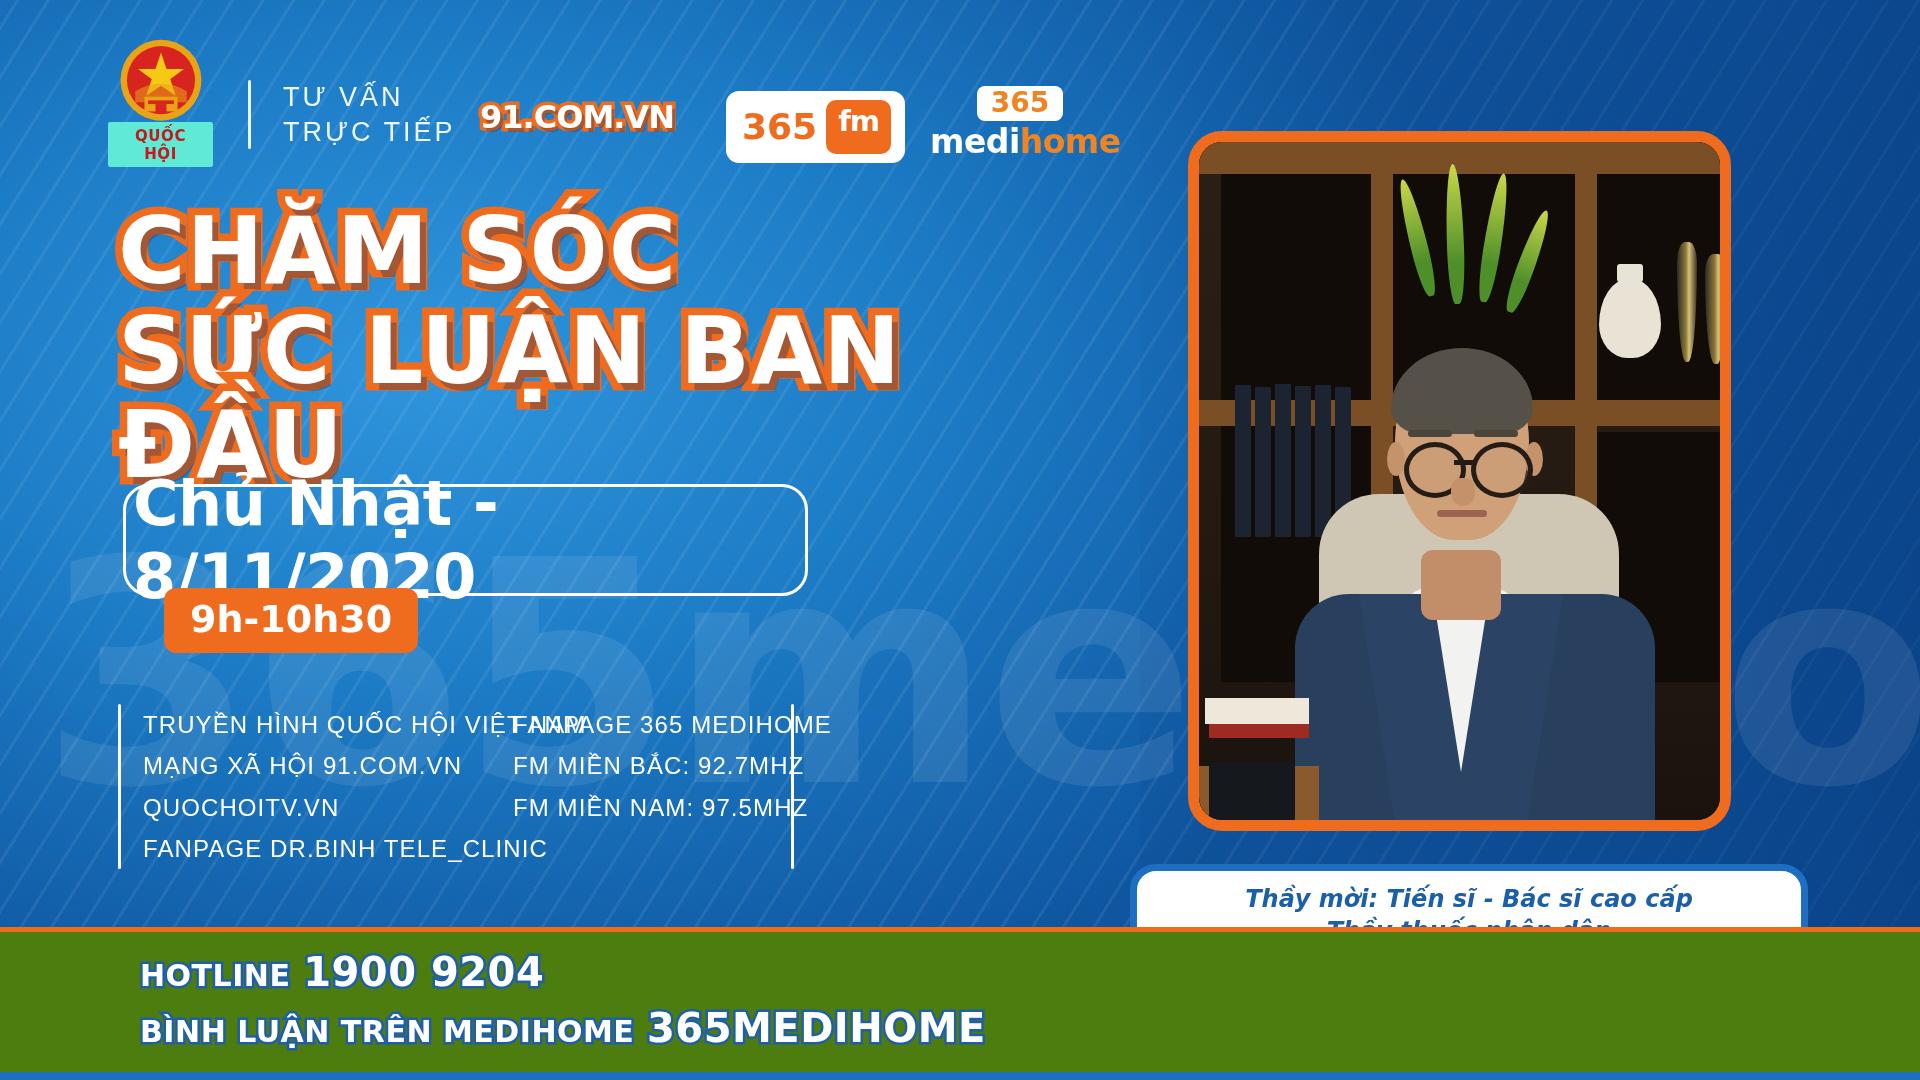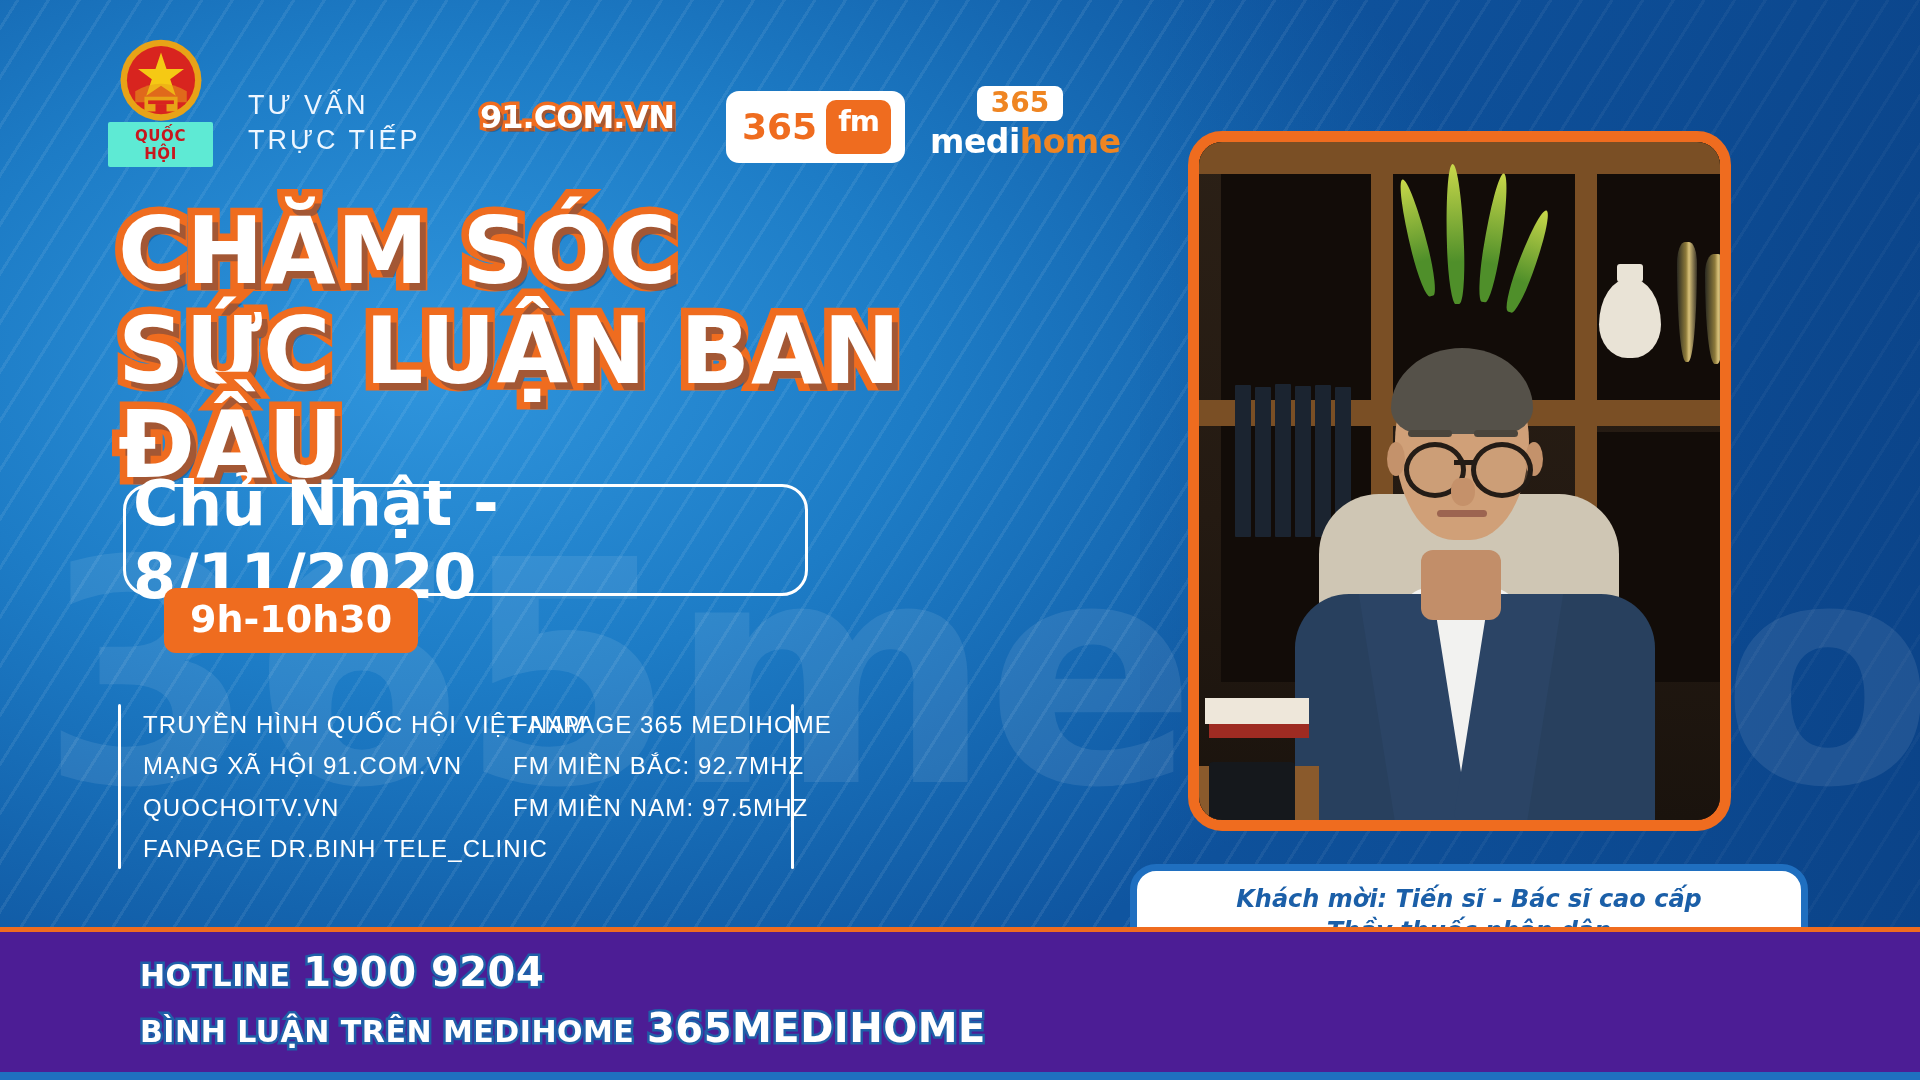--- a/index.html
+++ b/index.html
@@ -90,22 +90,21 @@
     border-radius: 2px;
     display: inline-block;
     font-family: "DejaVu Sans", sans-serif;
   }
   .tuvan {
     position: absolute;
     left: 248px;
     top: 44px;
     display: flex;
     align-items: stretch;
-    gap: 8px;
-    flex-direction: column;
+    gap: 32px;
   }
   .tuvan .bar {
     width: 3px;
     background: #eaf4ff;
     border-radius: 2px;
   }
   .tuvan .lines {
     color: #eef6ff;
     font-size: 27px;
     letter-spacing: 3px;
@@ -279,21 +278,21 @@
     margin-left: 8px;
   }
 
   
   .footer {
     position: absolute;
     left: 0;
     bottom: 0;
     width: 1920px;
     height: 153px;
-    background: #4c1d95;
+    background: #4d7c0f;
   }
   .footer .stripe-top {
     position: absolute;
     top: 0; left: 0; right: 0;
     height: 5px;
     background: #ef6c1f;
   }
   .footer .stripe-bottom {
     position: absolute;
     bottom: 0; left: 0; right: 0;
@@ -659,21 +658,21 @@
       <div class="ph-mouth"></div>
 
       <div class="ph-papers"></div>
       <div class="ph-redbook"></div>
       <div class="ph-desk"></div>
       <div class="ph-laptop"></div>
     </div>
   </div>
 
   <div class="guestcard">
-    <div class="role">Khách mời: Tiến sĩ - Bác sĩ cao cấp</div>
+    <div class="role">Thầy mời: Tiến sĩ - Bác sĩ cao cấp</div>
     <div class="role">Thầy thuốc nhân dân</div>
     <div class="name">VŨ QUỐC BÌNH</div>
   </div>
 
   <div class="footer">
     <div class="stripe-top"></div>
     <div class="line line1">
       <span class="small">HOTLINE</span>
       <span class="big">1900 9204</span>
     </div>

